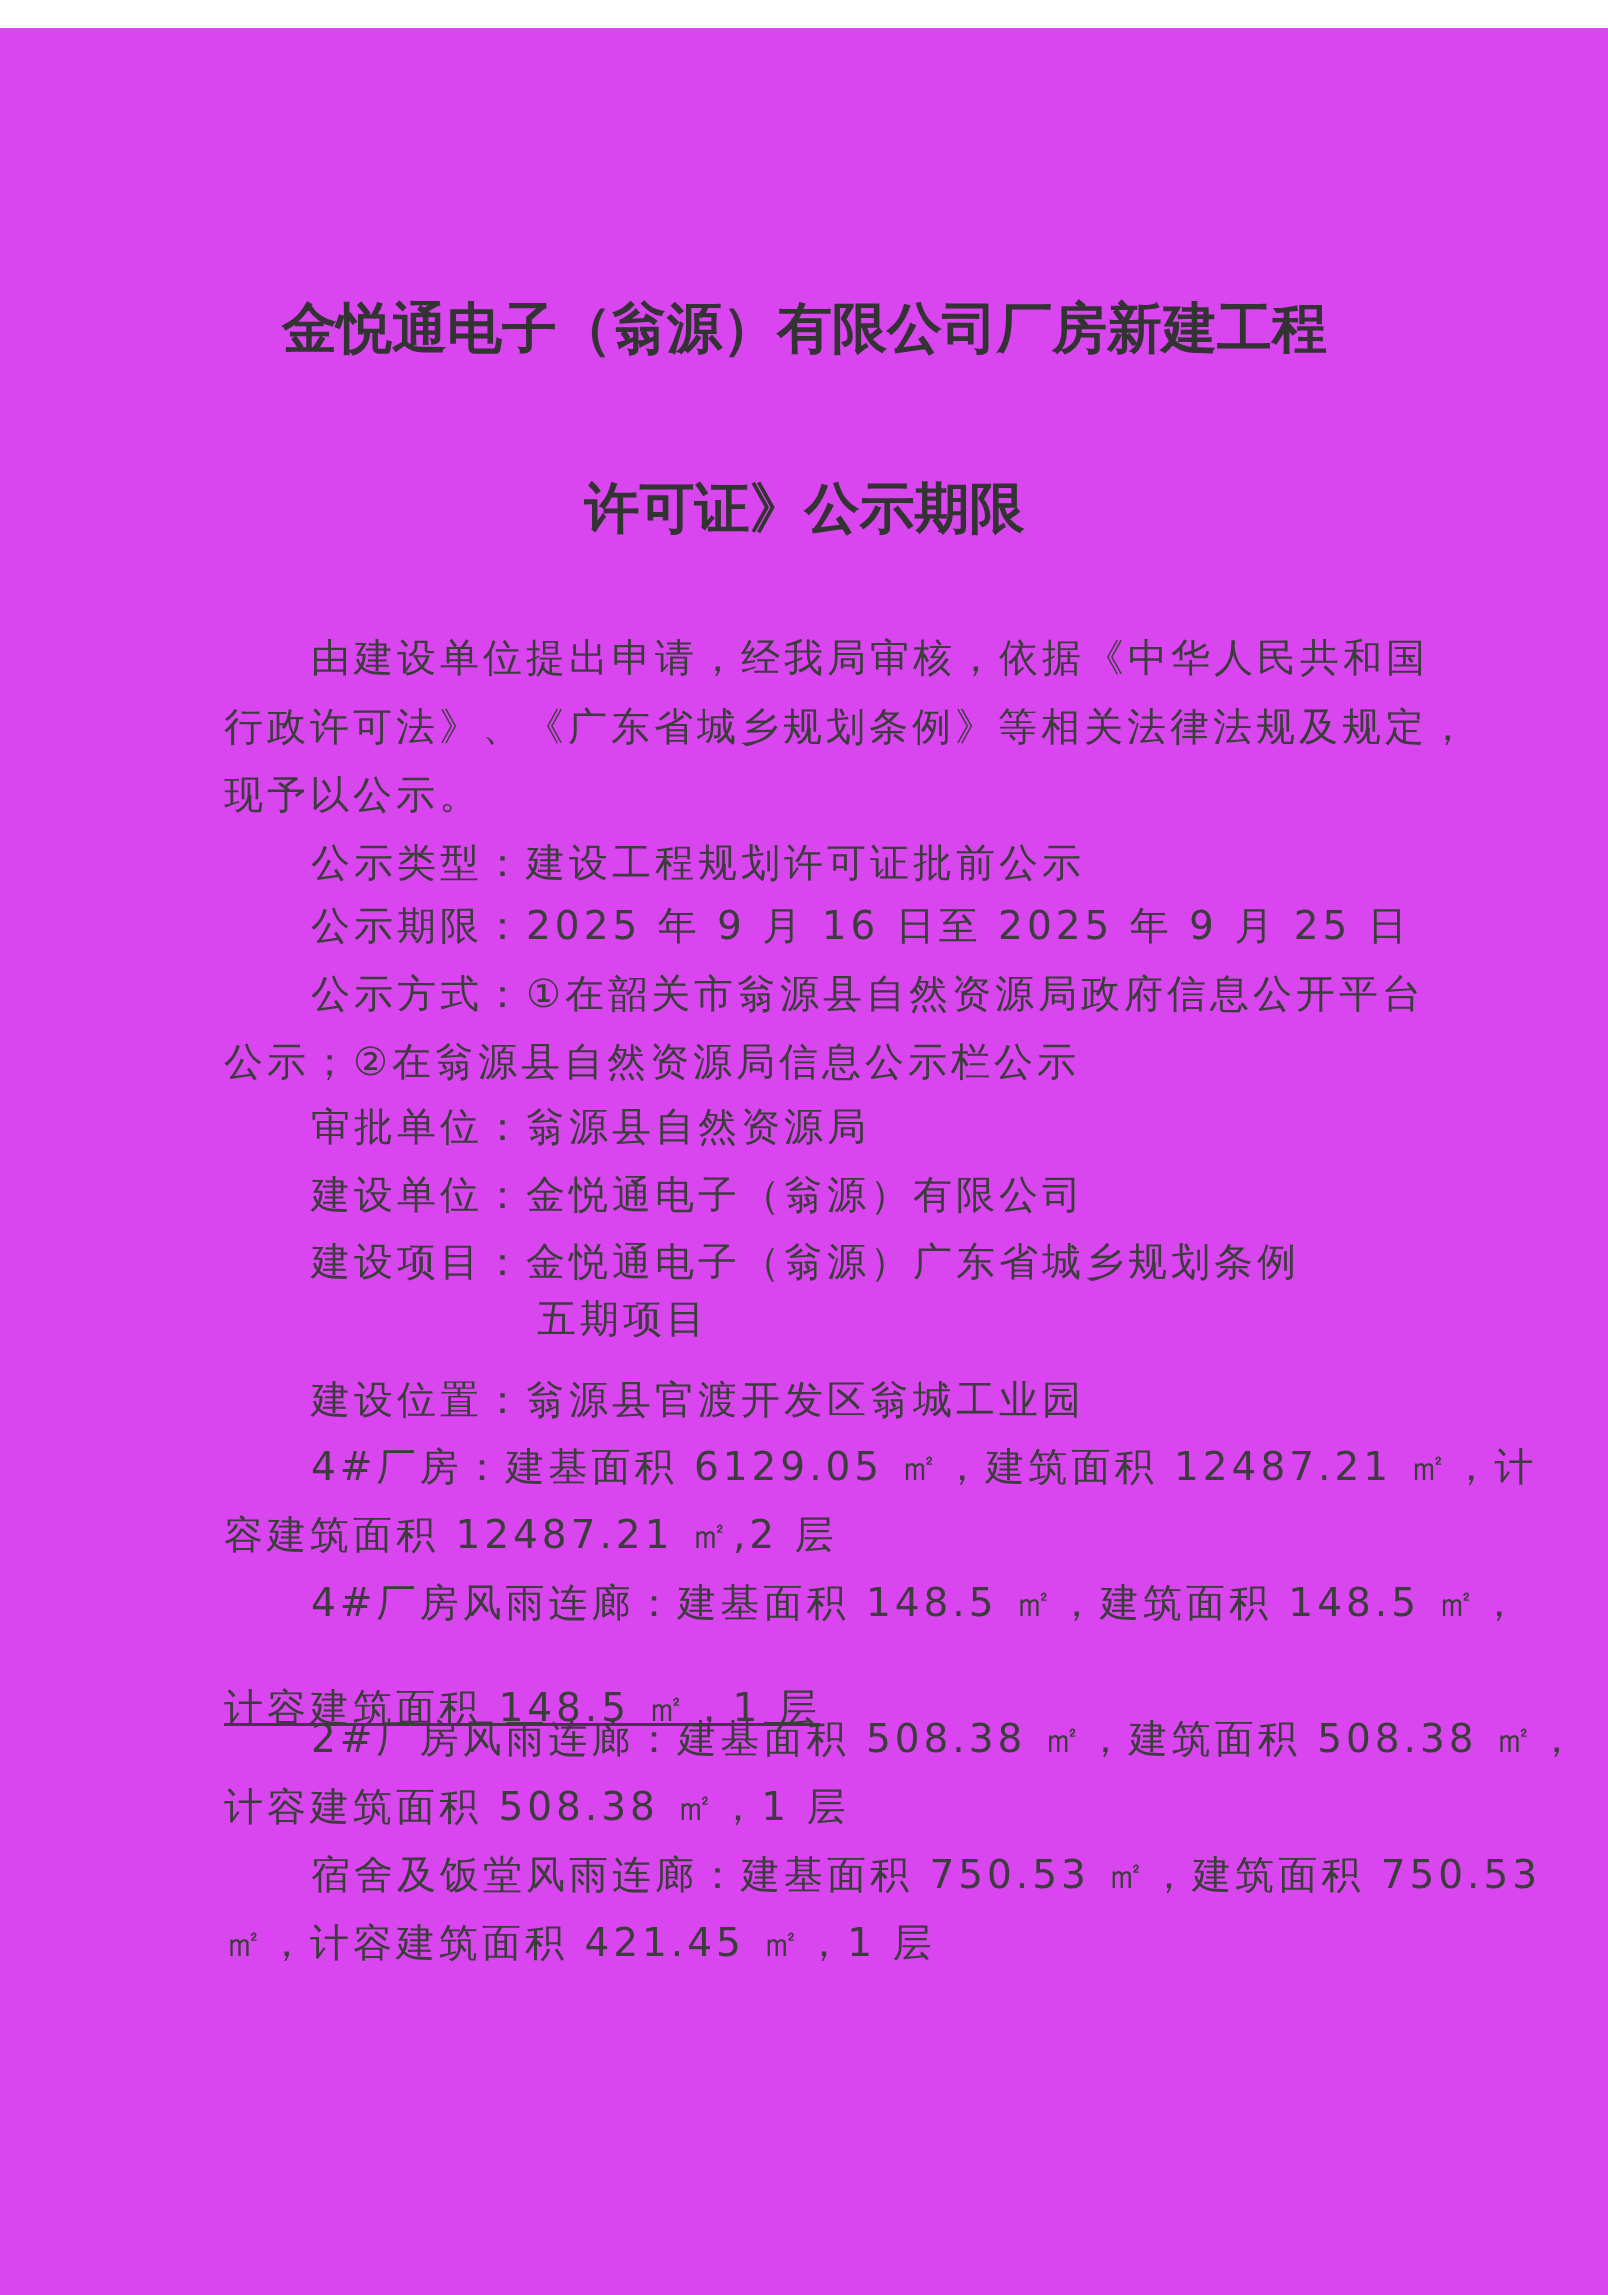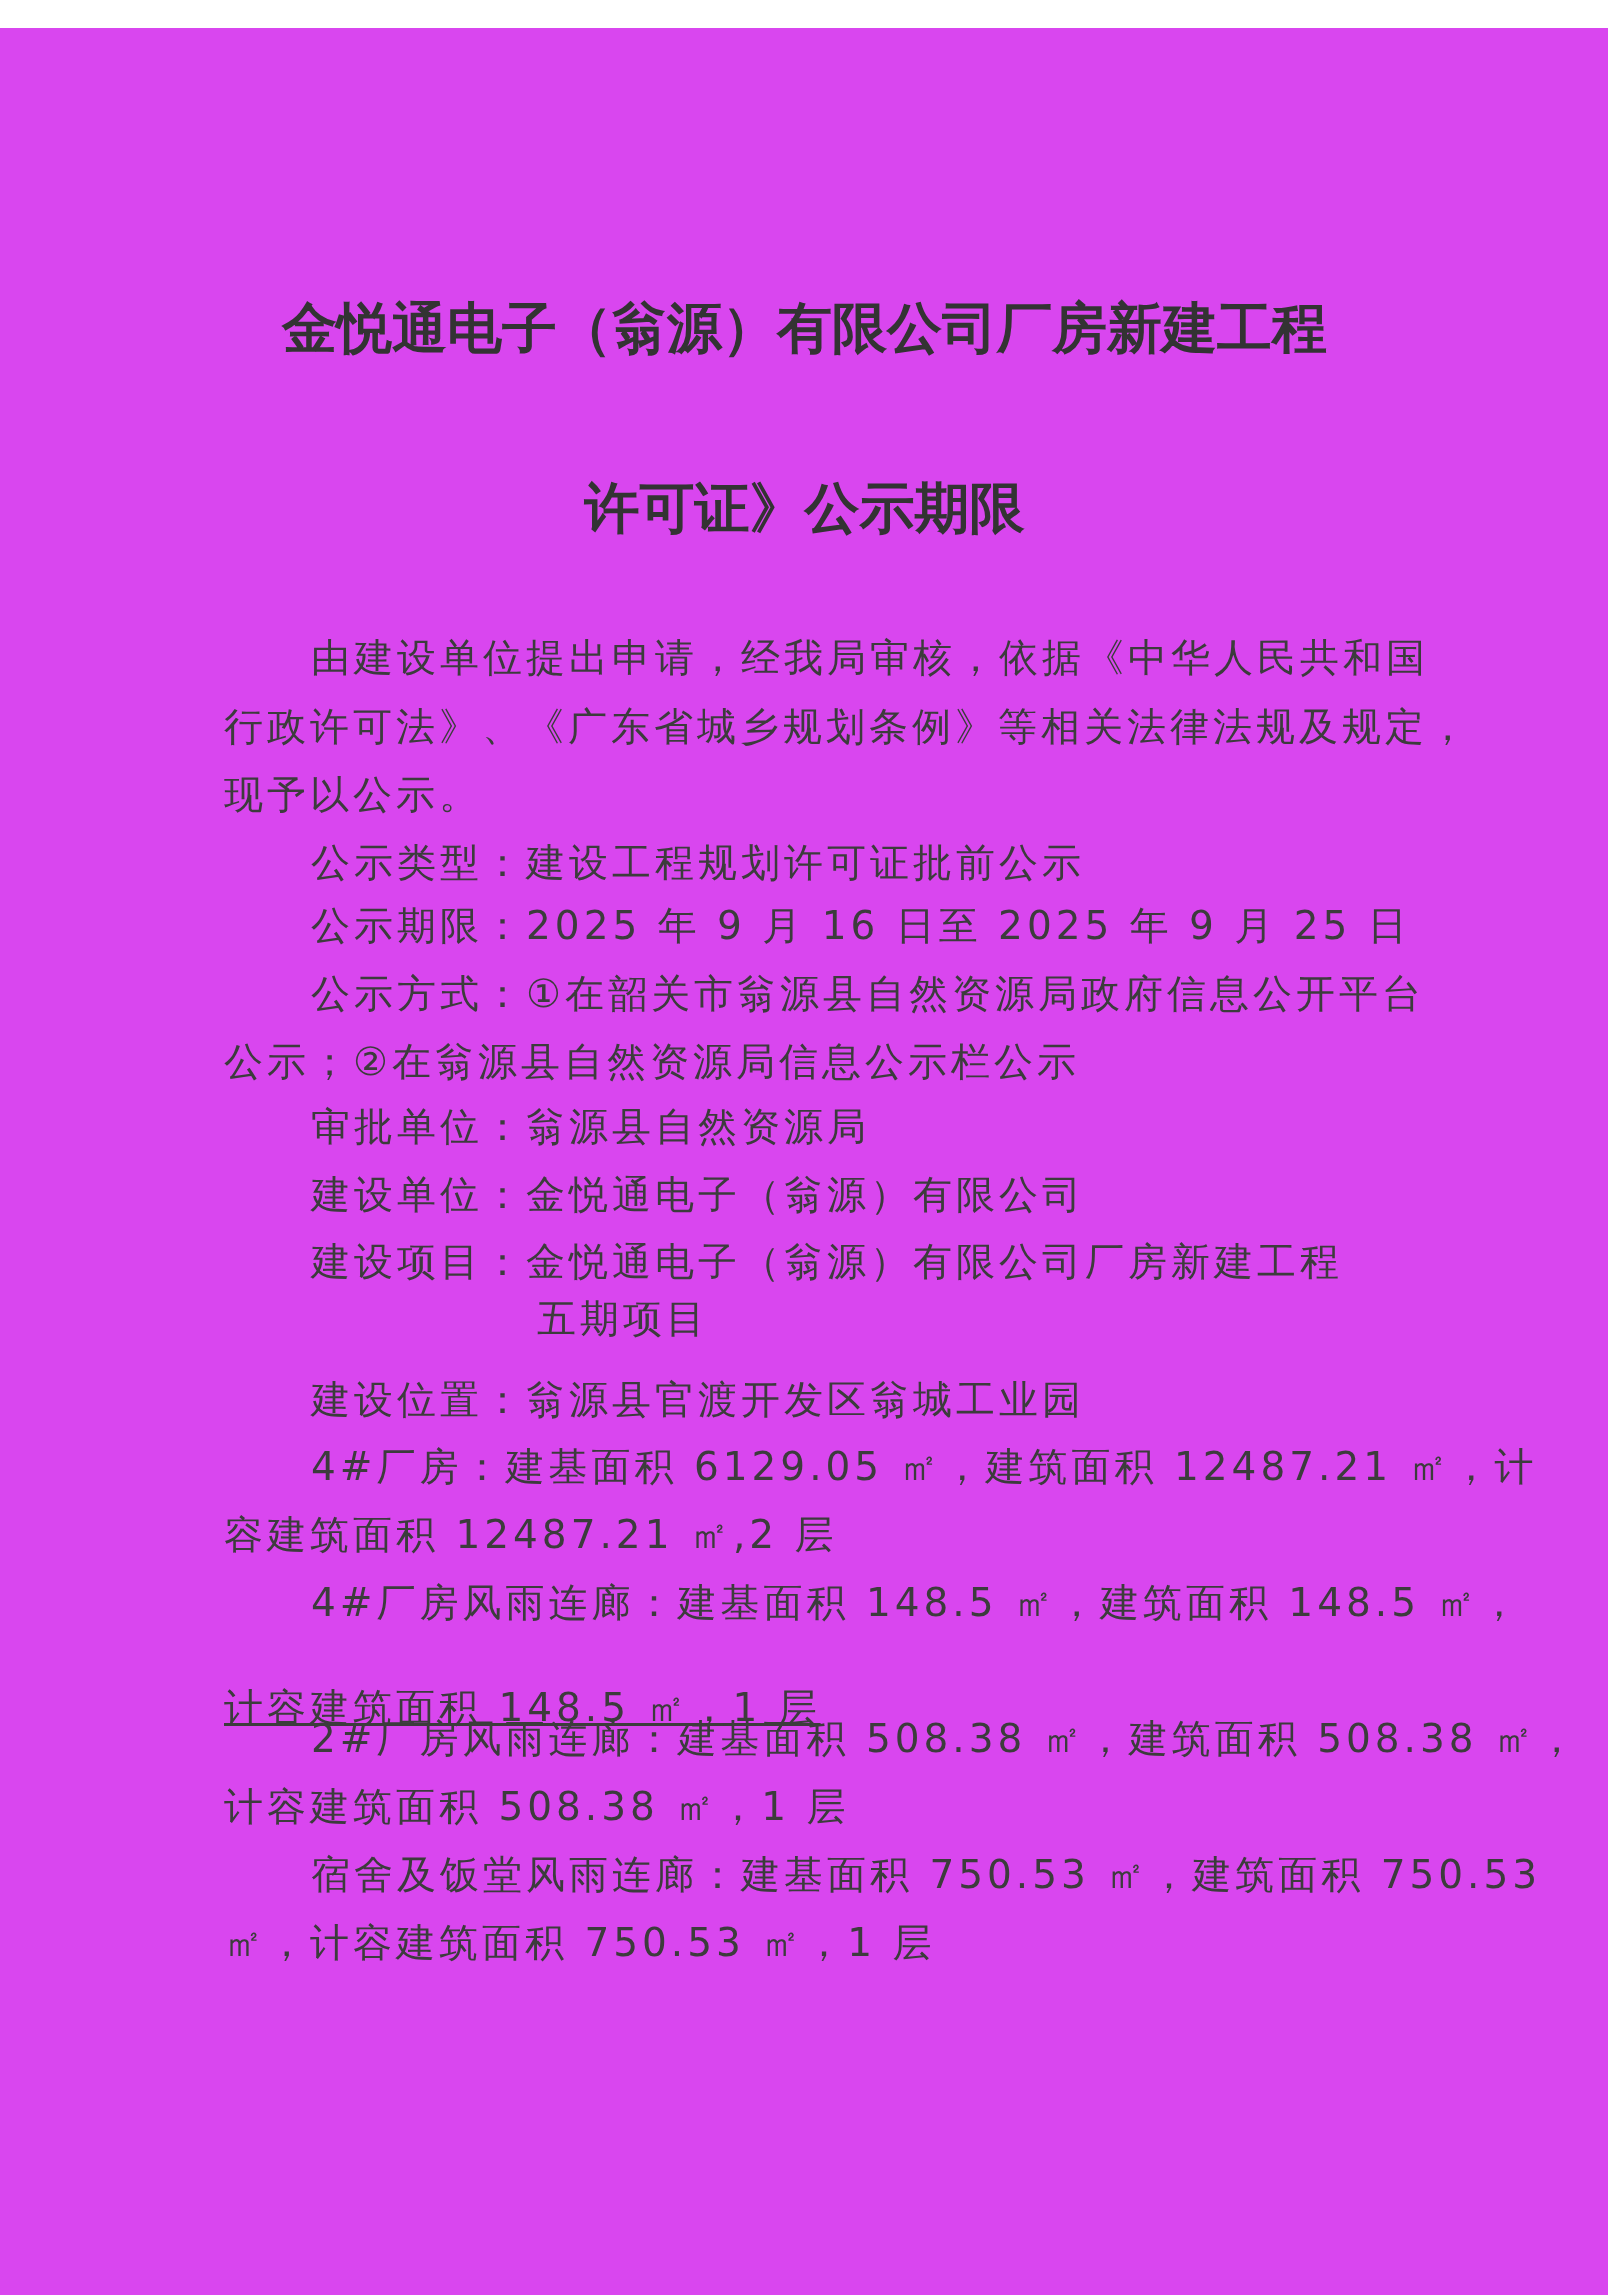--- a/index.html
+++ b/index.html
@@ -73,28 +73,28 @@
     <div class="line indent" style="top:596px;">由建设单位提出申请，经我局审核，依据《中华人民共和国</div>
     <div class="line flush" style="top:665px;">行政许可法》、《广东省城乡规划条例》等相关法律法规及规定，</div>
     <div class="line flush" style="top:733px;">现予以公示。</div>
 
     <div class="line indent" style="top:801px;">公示类型：建设工程规划许可证批前公示</div>
     <div class="line indent" style="top:864px;">公示期限：2025 年 9 月 16 日至 2025 年 9 月 25 日</div>
     <div class="line indent" style="top:932px;">公示方式：①在韶关市翁源县自然资源局政府信息公开平台</div>
     <div class="line flush" style="top:1000px;">公示；②在翁源县自然资源局信息公示栏公示</div>
     <div class="line indent" style="top:1065px;">审批单位：翁源县自然资源局</div>
     <div class="line indent" style="top:1133px;">建设单位：金悦通电子（翁源）有限公司</div>
-    <div class="line indent" style="top:1200px;">建设项目：金悦通电子（翁源）有限公司厂房新建工程</div>
+    <div class="line indent" style="top:1200px;">建设项目：金悦通电子（翁源）广东省城乡规划条例</div>
     <div class="line hang" style="top:1257px;">五期项目</div>
     <div class="line indent" style="top:1338px;">建设位置：翁源县官渡开发区翁城工业园</div>
 
     <div class="line indent" style="top:1405px;">4#厂房：建基面积 6129.05 ㎡，建筑面积 12487.21 ㎡，计</div>
     <div class="line flush" style="top:1473px;">容建筑面积 12487.21 ㎡,2 层</div>
     <div class="line indent" style="top:1541px;">4#厂房风雨连廊：建基面积 148.5 ㎡，建筑面积 148.5 ㎡，</div>
     <div class="line flush" style="top:1646px;text-decoration:underline;">计容建筑面积 148.5 ㎡，1 层</div>
     <div class="line indent" style="top:1677px;">2#厂房风雨连廊：建基面积 508.38 ㎡，建筑面积 508.38 ㎡，</div>
     <div class="line flush" style="top:1745px;">计容建筑面积 508.38 ㎡，1 层</div>
     <div class="line indent" style="top:1813px;">宿舍及饭堂风雨连廊：建基面积 750.53 ㎡，建筑面积 750.53</div>
-    <div class="line flush" style="top:1881px;">㎡，计容建筑面积 750.53 ㎡，1 层</div>
+    <div class="line flush" style="top:1881px;">㎡，计容建筑面积 421.45 ㎡，1 层</div>
   </div>
 
 </div>
 
 
 </body></html>

